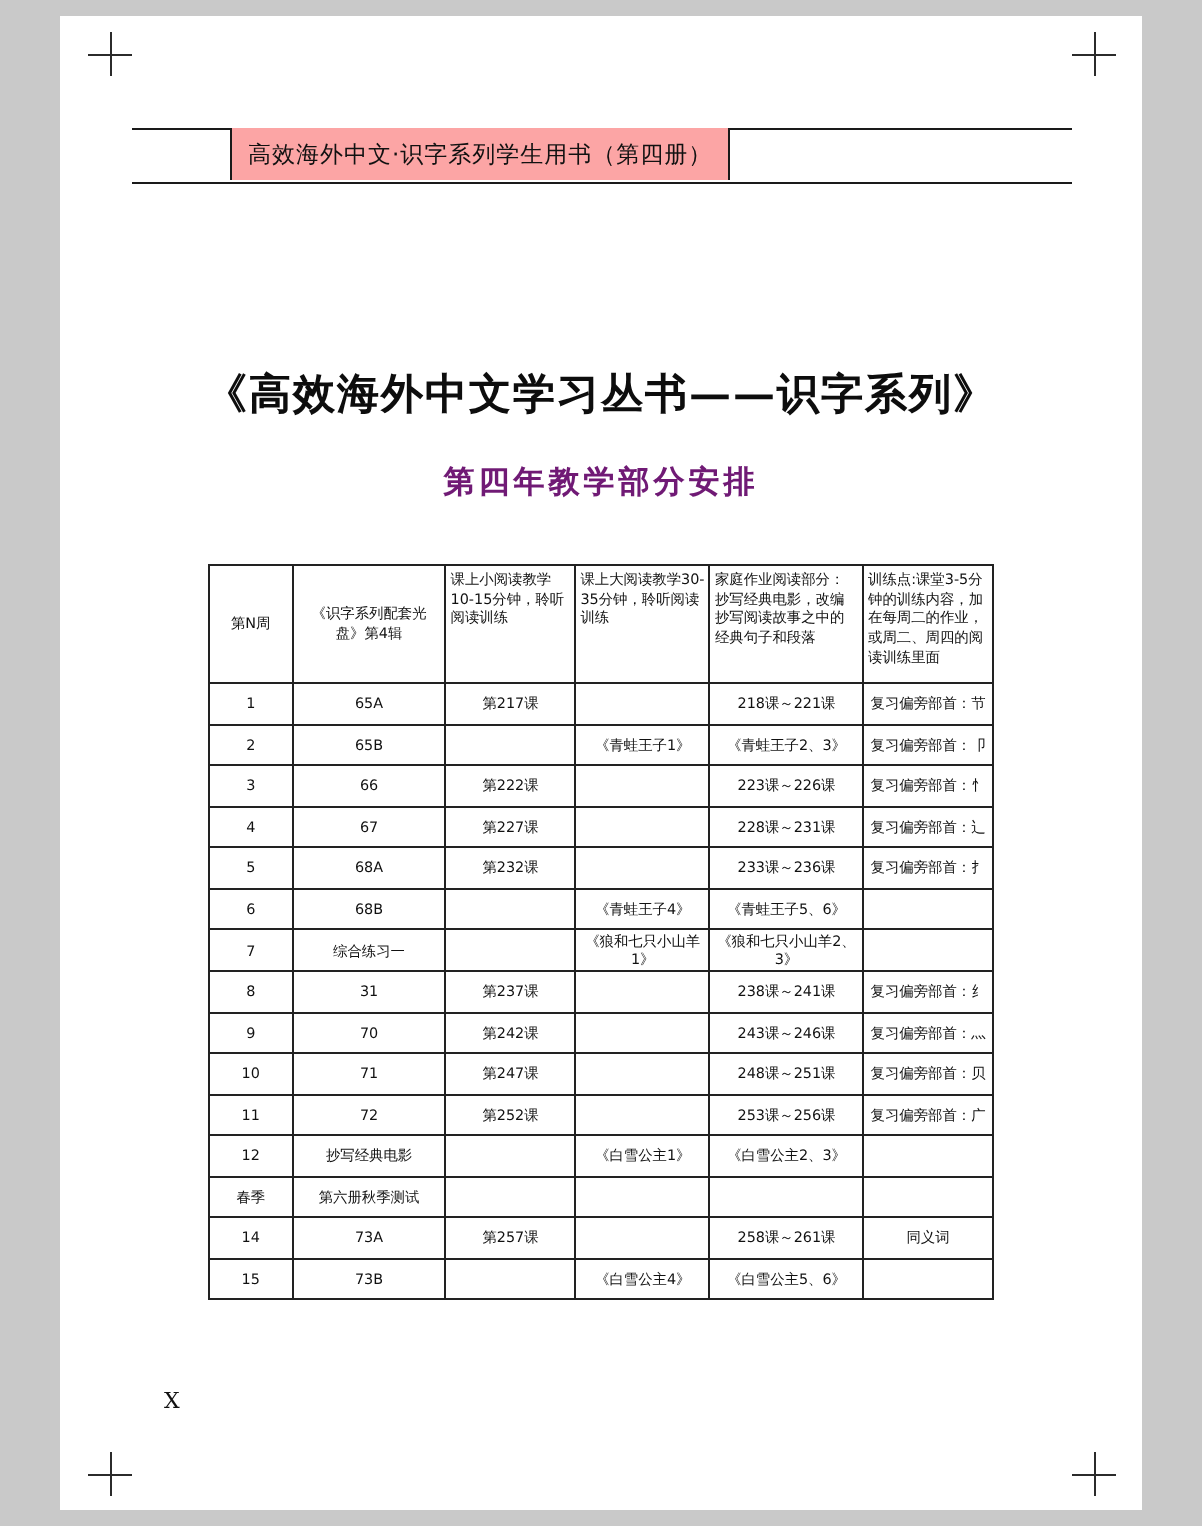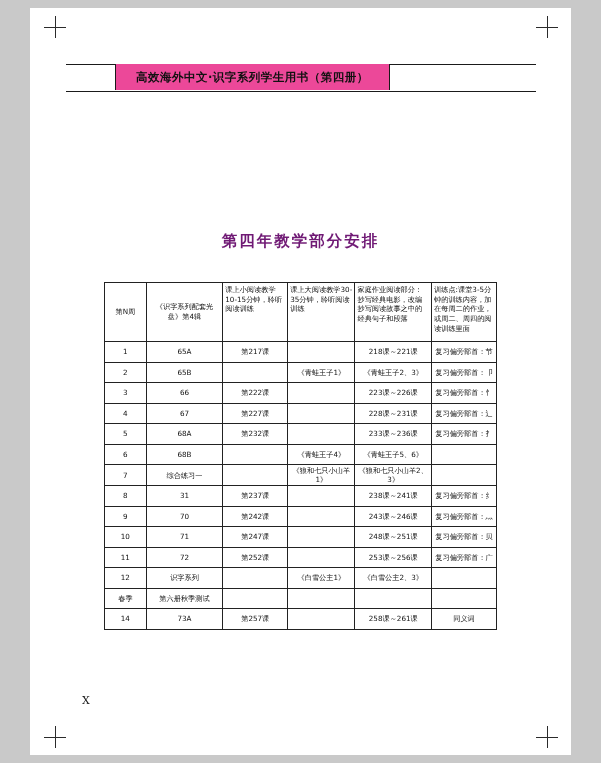--- a/index.html
+++ b/index.html
@@ -48,24 +48,24 @@
     height: 26px;
     border-top: 1px solid #1a1a1a;
     border-bottom: 1px solid #1a1a1a;
   }
   .header-pill {
     position: absolute;
     left: 115px;
     top: 64px;
     height: 26px;
     line-height: 26px;
-    padding: 0 20px;
-    background: #ec4899;
+    padding: 0 8px;
+    background: #fca5a5;
     font-size: 11.5px;
-    font-weight: bold;
+    font-weight: normal;
     color: #111;
     letter-spacing: 0.5px;
     white-space: nowrap;
     border-left: 1px solid #1a1a1a;
     border-right: 1px solid #1a1a1a;
     box-sizing: border-box;
   }
 
   .doc-title {
     position: absolute;
@@ -164,20 +164,21 @@
     <div class="h" style="left:0; top:11px;"></div>
   </div>
   <div class="reg-br">
     <div class="v" style="left:11px; top:0;"></div>
     <div class="h" style="left:0; top:11px;"></div>
   </div>
 
   <div class="header-band"></div>
   <div class="header-pill">高效海外中文·识字系列学生用书（第四册）</div>
 
+  <div class="doc-title">《高效海外中文学习丛书——识字系列》</div>
   <div class="doc-subtitle">第四年教学部分安排</div>
 
   <div class="tbl-wrap">
     <table class="sched">
       <colgroup>
         <col class="col1">
           <col class="col2">
           <col class="col3">
           <col class="col4">
           <col class="col5">
@@ -277,21 +278,21 @@
         <tr>
           <td>11</td>
           <td>72</td>
           <td>第252课</td>
           <td></td>
           <td>253课～256课</td>
           <td>复习偏旁部首：广</td>
         </tr>
         <tr>
           <td>12</td>
-          <td>识字系列</td>
+          <td>抄写经典电影</td>
           <td></td>
           <td>《白雪公主1》</td>
           <td>《白雪公主2、3》</td>
           <td></td>
         </tr>
         <tr>
           <td>春季</td>
           <td>第六册秋季测试</td>
           <td></td>
           <td></td>
@@ -299,19 +300,27 @@
           <td></td>
         </tr>
         <tr>
           <td>14</td>
           <td>73A</td>
           <td>第257课</td>
           <td></td>
           <td>258课～261课</td>
           <td>同义词</td>
         </tr>
+        <tr>
+          <td>15</td>
+          <td>73B</td>
+          <td></td>
+          <td>《白雪公主4》</td>
+          <td>《白雪公主5、6》</td>
+          <td></td>
+        </tr>
       </tbody>
     </table>
   </div>
 
   <div class="folio">X</div>
 
 </div>
 
 </body></html>

